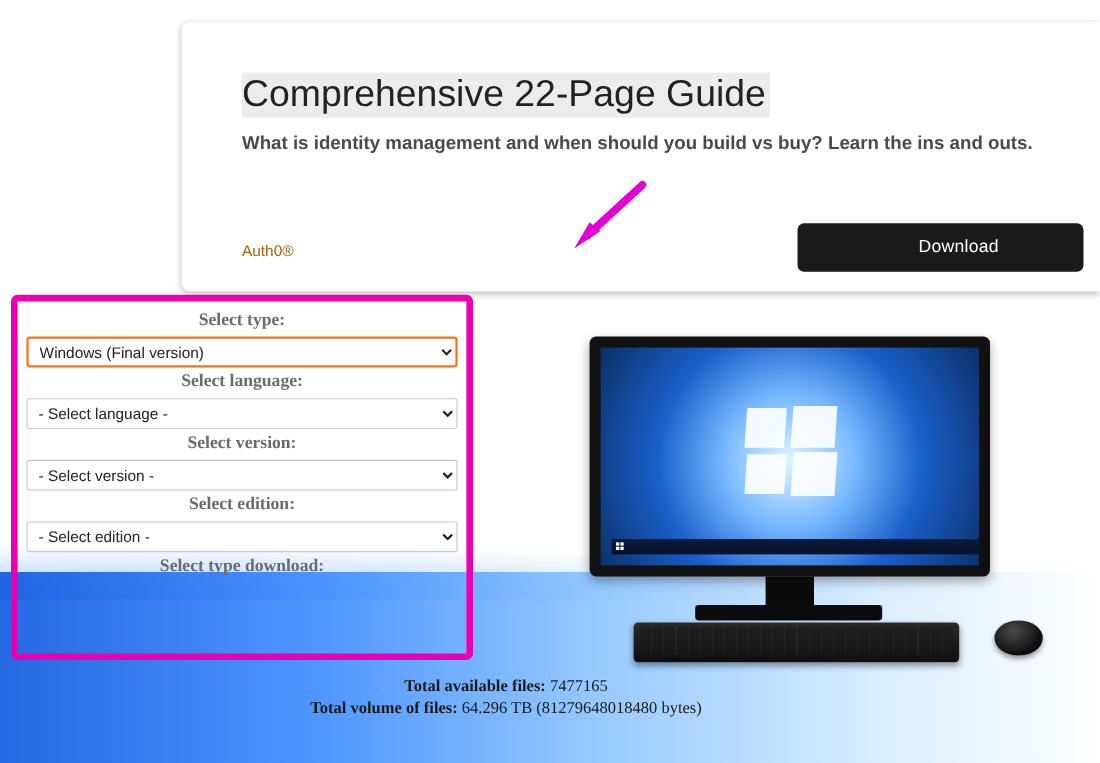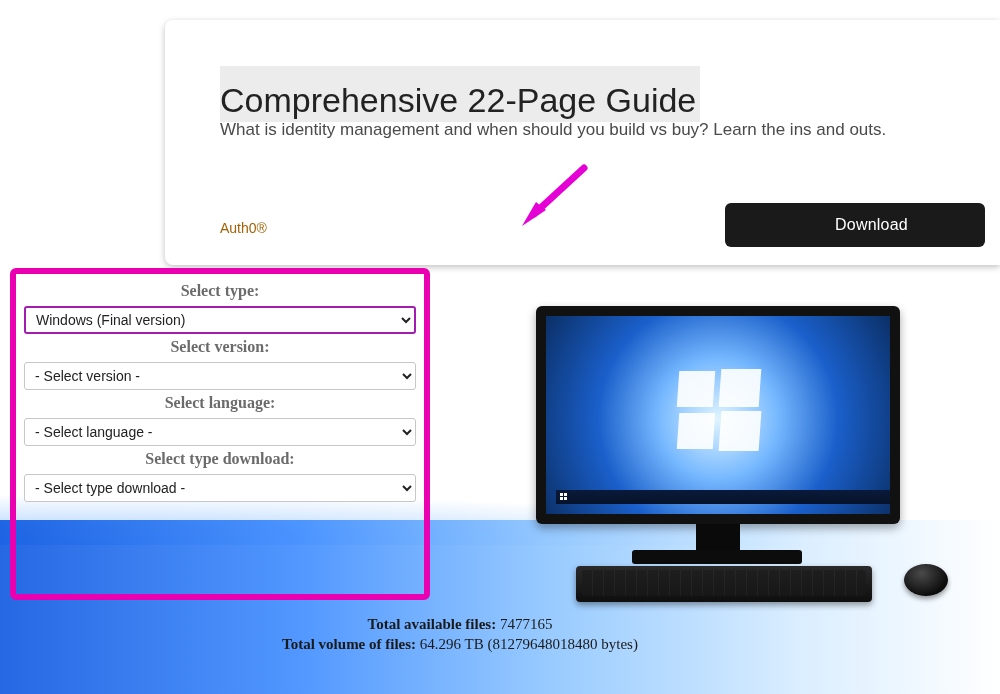--- a/index.html
+++ b/index.html
@@ -7,27 +7,28 @@
 
   
   .ad-card {
     position: absolute; left: 165px; top: 20px; width: 835px; height: 245px;
     background: #fff; border-radius: 8px 0 0 8px;
     box-shadow: 0 2px 6px rgba(0,0,0,0.25);
   }
   .ad-title {
     position: absolute; left: 55px; top: 46px;
     font-size: 34px; font-weight: 500; color: #222;
-    background: #ececec; padding: 15px 4px 2px 0;
+    background: #ececec; padding: 0 4px 2px 0;
     font-family: "Helvetica Neue", Arial, sans-serif;
   }
   .ad-sub {
     position: absolute; left: 55px; top: 100px;
     font-size: 17px; color: #4a4a4a;
     font-family: "Helvetica Neue", Arial, sans-serif;
+    font-weight: bold;
   }
   .ad-brand {
     position: absolute; left: 55px; top: 200px;
     font-size: 14px; color: #a16207;
   }
   .ad-btn {
     position: absolute; left: 560px; top: 183px; width: 260px; height: 44px;
     background: #1a1a1a; color: #fff; border: none; border-radius: 6px;
     font-size: 16px; letter-spacing: .2px; cursor: pointer; padding-left: 33px;
   }
@@ -56,21 +57,21 @@
   .field-label {
     text-align: center; font-family: Georgia, "Times New Roman", serif;
     color: #6b6b6b; font-weight: bold; font-size: 16px; margin: 4px 0 6px;
   }
   .field-label.darkish { color: #6b6b6b; text-align: center; }
   select.sel {
     width: 100%; height: 28px; font-size: 14px; color: #222;
     background: #fff; border: 1px solid #9aa0a6; border-radius: 3px;
     padding: 2px 6px;
   }
-  select.sel.type { border: 2px solid #a21caf; }
+  select.sel.type { border: 2px solid #f97316; }
   select.sel.version,
   select.sel.language,
   select.sel.edition,
   select.sel.download { border: 1px solid #c7c7c7; }
 
   
   .monitor {
     position: absolute; left: 536px; top: 306px; width: 364px; height: 240px;
   }
   .monitor .bezel {
@@ -151,36 +152,39 @@
 </svg>
 
 <div class="panel">
   <div class="row">
     <div class="field-label">Select type:</div>
     <select class="sel type">
       <option selected="">Windows (Final version)</option>
     </select>
   </div>
   <div class="row">
+    <div class="field-label">Select language:</div>
+    <select class="sel language">
+      <option selected="">- Select language -</option>
+    </select>
+  </div>
+  <div class="row">
     <div class="field-label">Select version:</div>
     <select class="sel version">
       <option selected="">- Select version -</option>
     </select>
   </div>
   <div class="row">
-    <div class="field-label">Select language:</div>
-    <select class="sel language">
-      <option selected="">- Select language -</option>
+    <div class="field-label">Select edition:</div>
+    <select class="sel edition">
+      <option selected="">- Select edition -</option>
     </select>
   </div>
   <div class="row">
     <div class="field-label darkish">Select type download:</div>
-    <select class="sel download">
-      <option selected="">- Select type download -</option>
-    </select>
   </div>
 </div>
 
 <div class="monitor">
   <div class="bezel"></div>
   <div class="screen">
     <div class="win">
       <div class="pane tl"></div>
         <div class="pane tr"></div>
         <div class="pane bl"></div>

